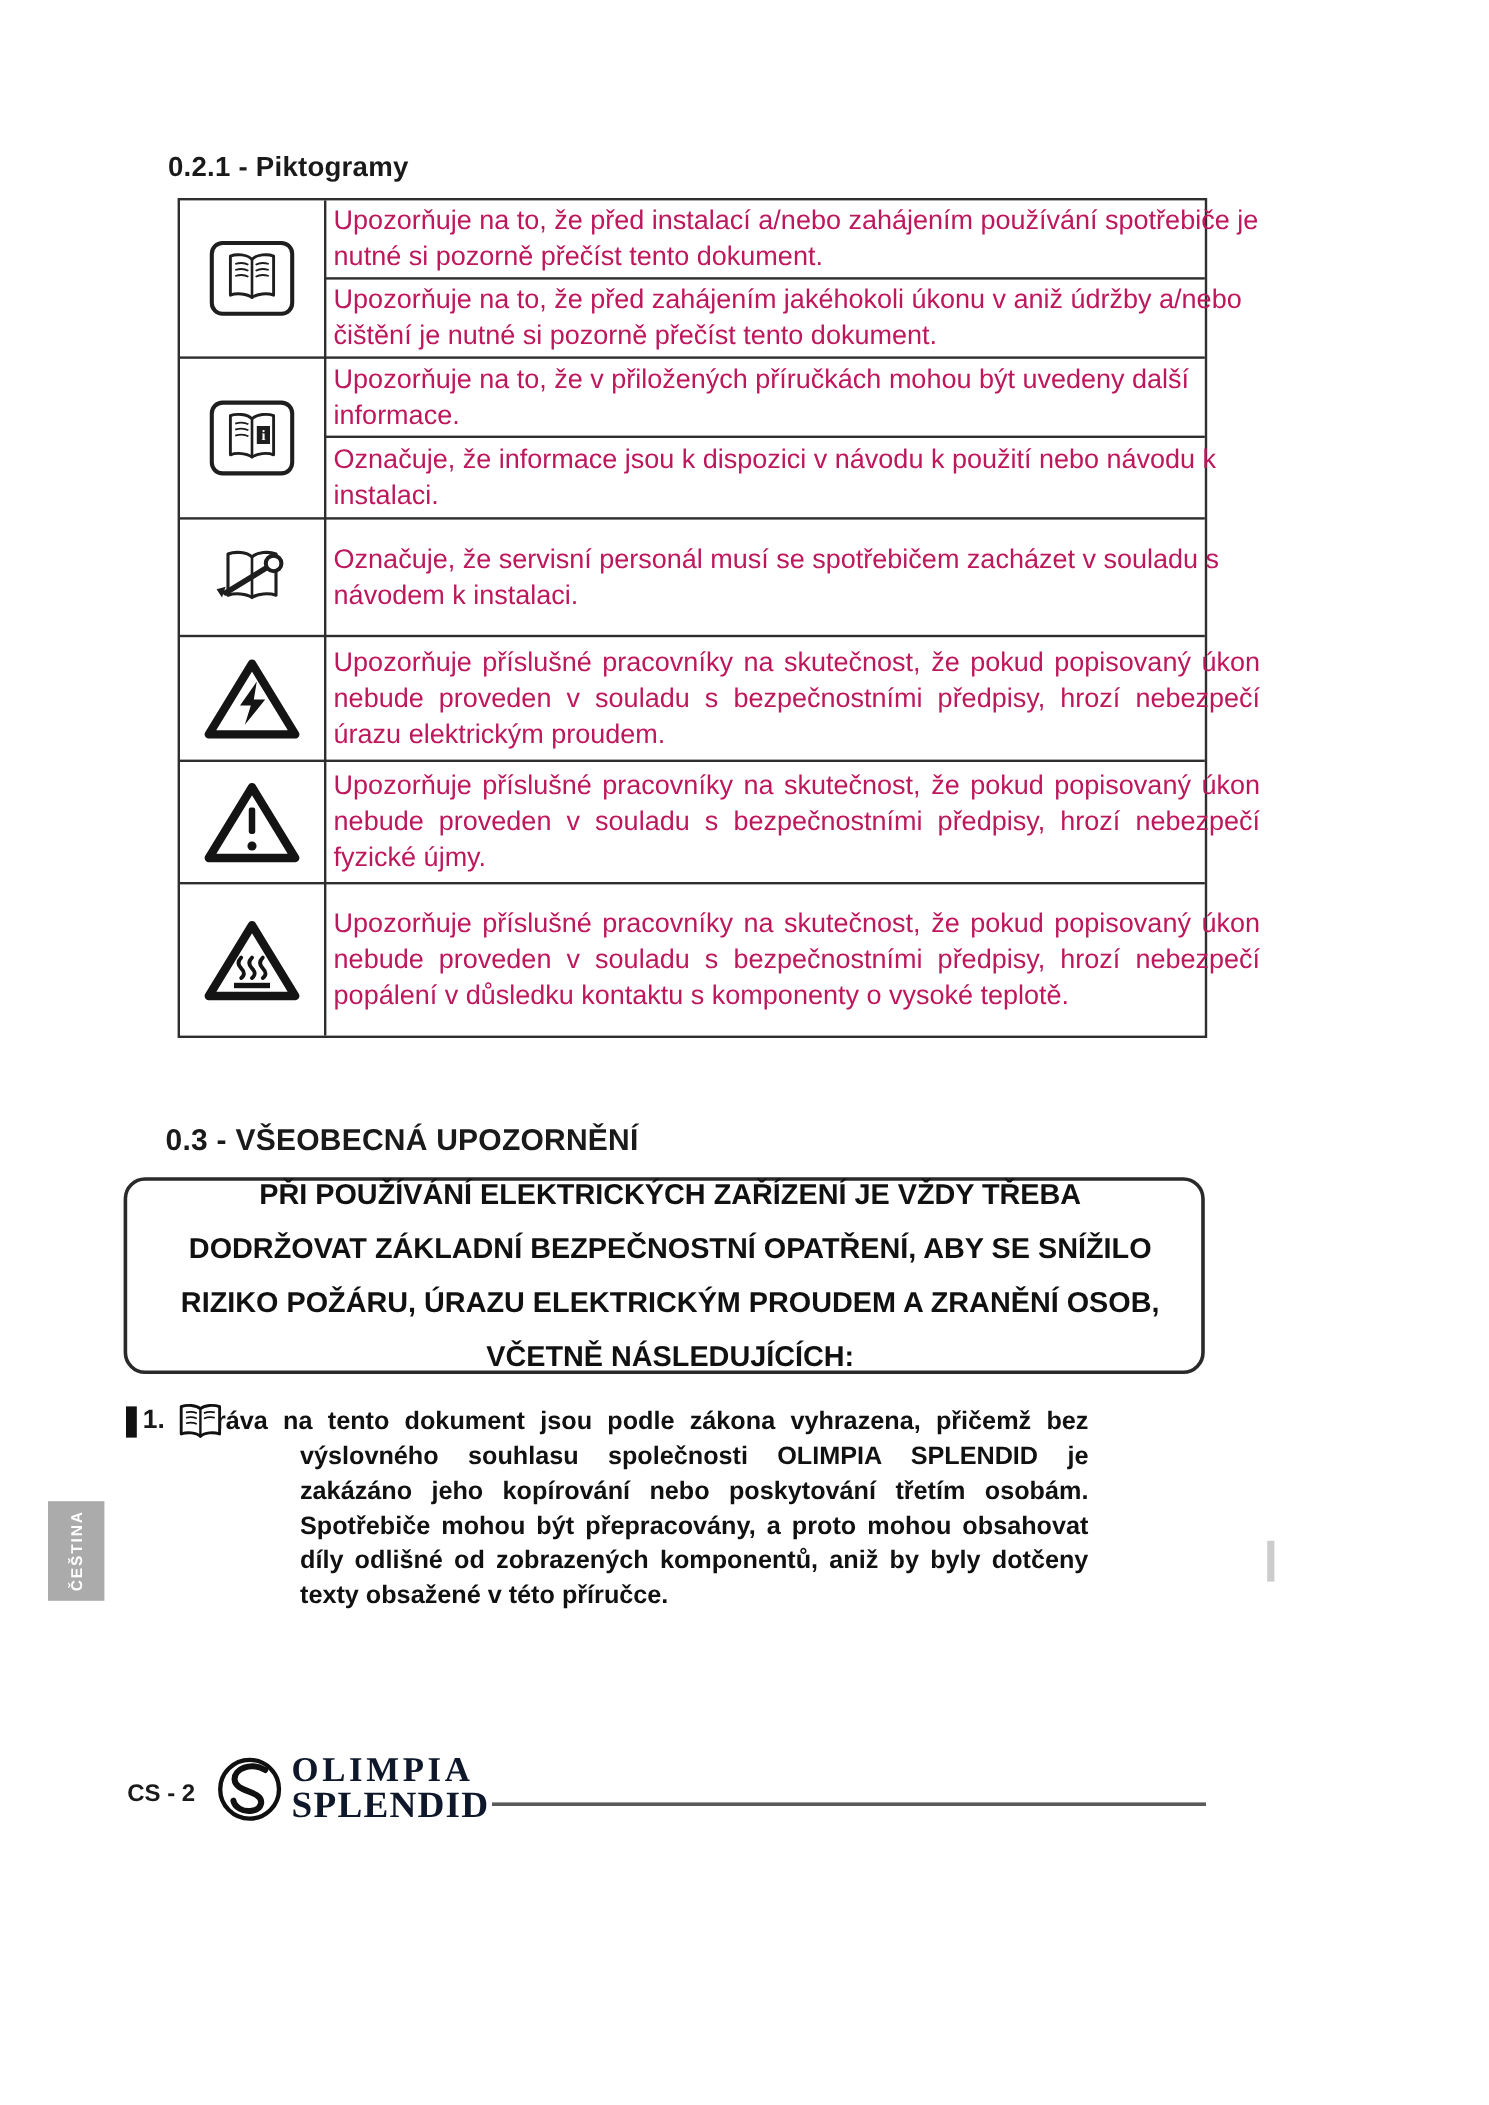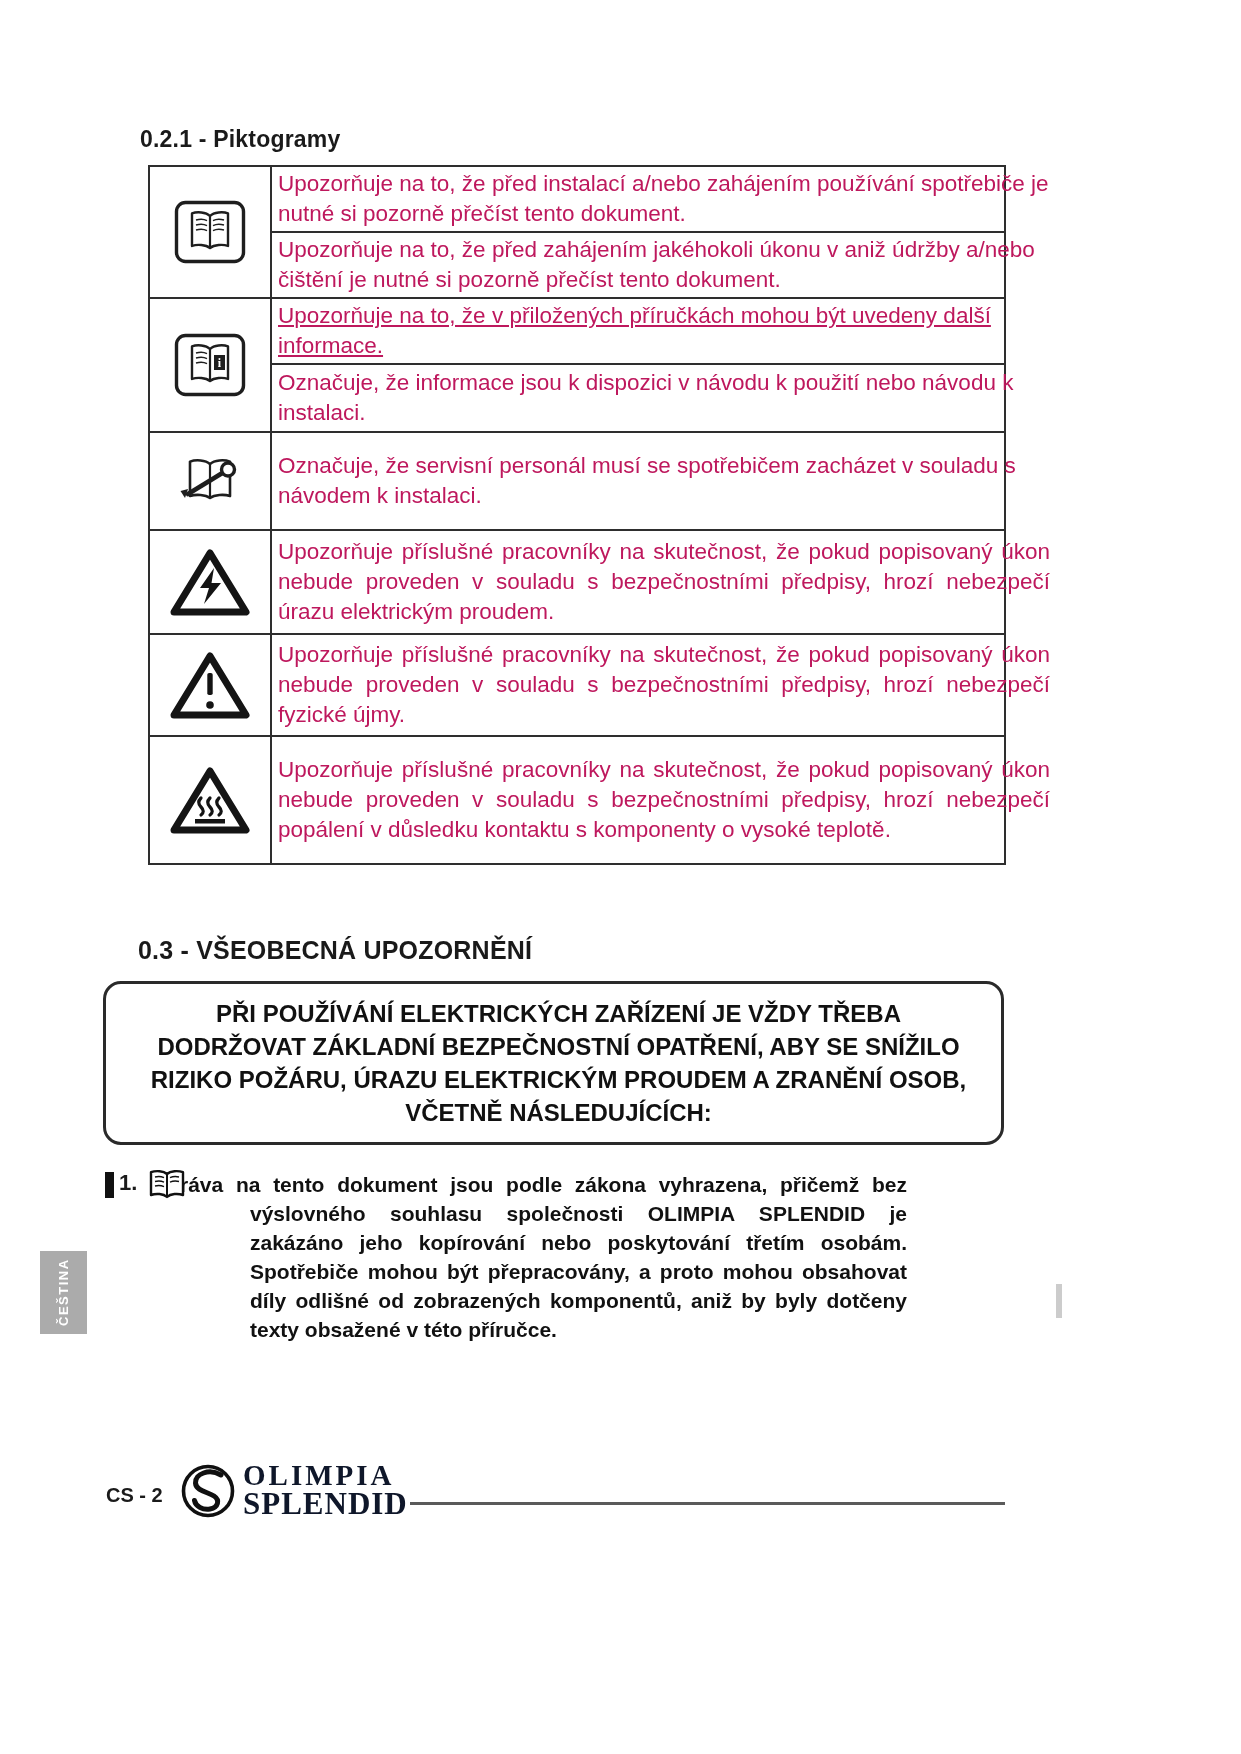--- a/index.html
+++ b/index.html
@@ -33,21 +33,21 @@
   .tcell.j > div { text-align:justify; }
 
   
   .warnbox {
     left:103px; top:981px; width:901px; height:164px;
     border:3px solid #2a2a2a; border-radius:18px;
     display:flex; align-items:center; justify-content:center;
     padding:10px 26px;
   }
   .warnbox .wtext {
-    font-size:24px; font-weight:bold; text-align:center; line-height:33px; color:#111;margin-left:10px;
+    font-size:24px; font-weight:bold; text-align:center; line-height:45px; color:#111;margin-left:10px;
   }
 
   
   .note1 { left:105px; top:1170px; width:802px; }
   .note1 .ntext {
     font-size:21px; font-weight:bold; line-height:29px; text-align:justify;
     padding-left:145px; text-indent:-84px; color:#111;
   }
   .note1 .bar { position:absolute; left:0; top:2px; width:9px; height:26px; background:#111; }
   .note1 .num { position:absolute; left:14px; top:0; font-size:22px; font-weight:bold; }
@@ -138,21 +138,21 @@
         </g>
       </svg>
     </div>
 
     <div class="tcell" style="top:0; height:64px;">
       <div>Upozorňuje na to, že před instalací a/nebo zahájením používání spotřebiče je nutné si pozorně přečíst tento dokument.</div>
       </div>
     <div class="tcell" style="top:66px; height:64px;">
       <div>Upozorňuje na to, že před zahájením jakéhokoli úkonu v aniž údržby a/nebo čištění je nutné si pozorně přečíst tento dokument.</div>
       </div>
-    <div class="tcell" style="top:132px; height:64px;text-decoration:underline;">
+    <div class="tcell" style="top:132px; height:64px;">
       <div>Upozorňuje na to, že v přiložených příručkách mohou být uvedeny další informace.</div>
       </div>
     <div class="tcell" style="top:198px; height:66px;">
       <div>Označuje, že informace jsou k dispozici v návodu k použití nebo návodu k instalaci.</div>
       </div>
     <div class="tcell" style="top:266px; height:96px;">
       <div>Označuje, že servisní personál musí se spotřebičem zacházet v souladu s návodem k instalaci.</div>
       </div>
     <div class="tcell j" style="top:364px; height:102px;">
       <div>Upozorňuje příslušné pracovníky na skutečnost, že pokud popisovaný úkon nebude proveden v souladu s bezpečnostními předpisy, hrozí nebezpečí úrazu elektrickým proudem.</div>

